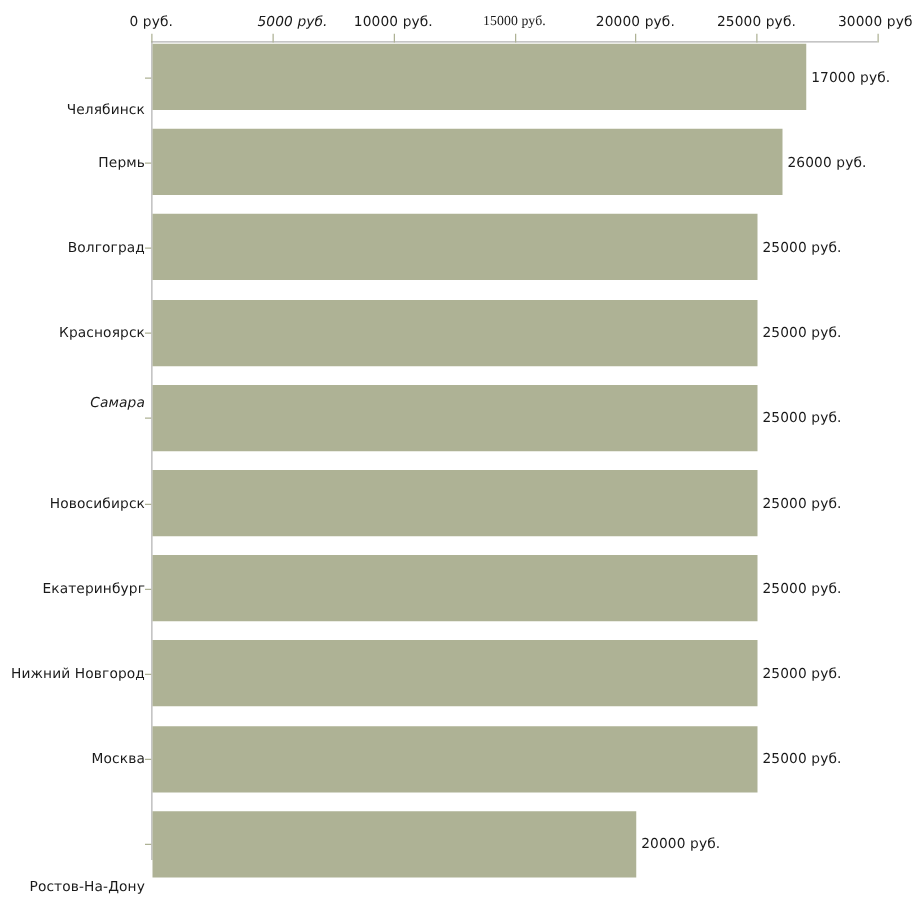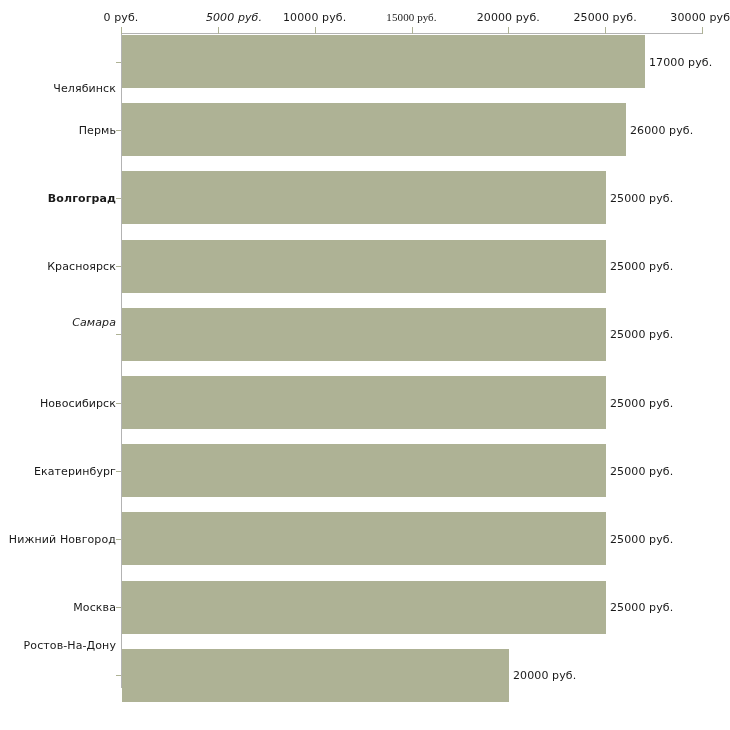--- a/index.html
+++ b/index.html
@@ -117,35 +117,35 @@
       <div class="xtick-label" style="left: 605.167px;">25000 руб.</div>
       <div class="xtick" style="left: 702px;"></div>
       <div class="xtick-label" style="left: 702px;">30000 руб.</div>
     </div>
   <div id="yticks-layer">
       <div class="ytick" style="top: 62px;"></div>
       <div class="ytick-label" style="top: 52px; margin-top: 36px;">Челябинск</div>
       <div class="ytick" style="top: 130px;"></div>
       <div class="ytick-label" style="top: 129.7px;">Пермь</div>
       <div class="ytick" style="top: 198px;"></div>
-      <div class="ytick-label" style="top: 197.9px; font-weight: bold;">Волгоград</div>
+      <div class="ytick-label" style="top: 197.9px;">Волгоград</div>
       <div class="ytick" style="top: 266px;"></div>
       <div class="ytick-label" style="top: 266.1px;">Красноярск</div>
       <div class="ytick" style="top: 334px;"></div>
       <div class="ytick-label" style="top: 322px; font-style: italic;">Самара</div>
       <div class="ytick" style="top: 403px;"></div>
       <div class="ytick-label" style="top: 402.5px;">Новосибирск</div>
       <div class="ytick" style="top: 471px;"></div>
       <div class="ytick-label" style="top: 470.7px;">Екатеринбург</div>
       <div class="ytick" style="top: 539px;"></div>
       <div class="ytick-label" style="top: 538.9px;">Нижний Новгород</div>
       <div class="ytick" style="top: 607px;"></div>
       <div class="ytick-label" style="top: 607.1px;">Москва</div>
       <div class="ytick" style="top: 675px;"></div>
-      <div class="ytick-label" style="top: 645px;">Ростов-На-Дону</div>
+      <div class="ytick-label" style="top: 709px;">Ростов-На-Дону</div>
     </div>
   <div id="bars-layer">
       <div class="bar" style="top: 35px; height: 53px; width: 523px; background: rgb(174, 178, 149);"></div>
       <div class="bar-value-label" style="left: 649px; top: 62px;">17000 руб.</div>
       <div class="bar" style="top: 103px; height: 53px; width: 504px; background: rgb(174, 178, 149);"></div>
       <div class="bar-value-label" style="left: 630px; top: 130px;">26000 руб.</div>
       <div class="bar" style="top: 171px; height: 53px; width: 484px; background: rgb(174, 178, 149);"></div>
       <div class="bar-value-label" style="left: 610px; top: 198px;">25000 руб.</div>
       <div class="bar" style="top: 240px; height: 53px; width: 484px; background: rgb(174, 178, 149);"></div>
       <div class="bar-value-label" style="left: 610px; top: 266px;">25000 руб.</div>

